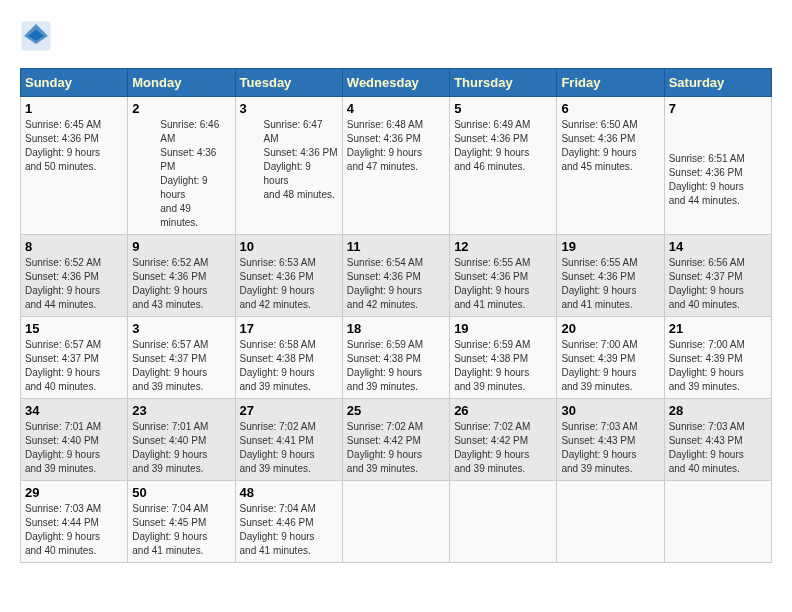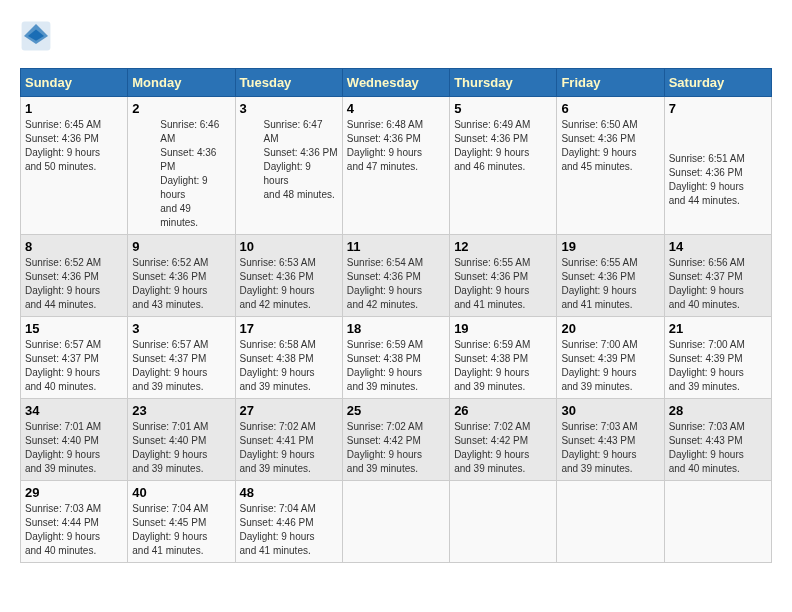--- a/index.html
+++ b/index.html
@@ -329,21 +329,21 @@
       </tr>
       <tr>
         <td>
           <span class="day-num">29</span>
           <div class="day-info" style="white-space: pre-line;">Sunrise: 7:03 AM
 Sunset: 4:44 PM
 Daylight: 9 hours
 and 40 minutes.</div>
         </td>
         <td>
-          <span class="day-num">40</span>
+          <span class="day-num">50</span>
           <div class="day-info" style="white-space: pre-line;">Sunrise: 7:04 AM
 Sunset: 4:45 PM
 Daylight: 9 hours
 and 41 minutes.</div>
         </td>
         <td>
           <span class="day-num">48</span>
           <div class="day-info" style="white-space: pre-line;">Sunrise: 7:04 AM
 Sunset: 4:46 PM
 Daylight: 9 hours

